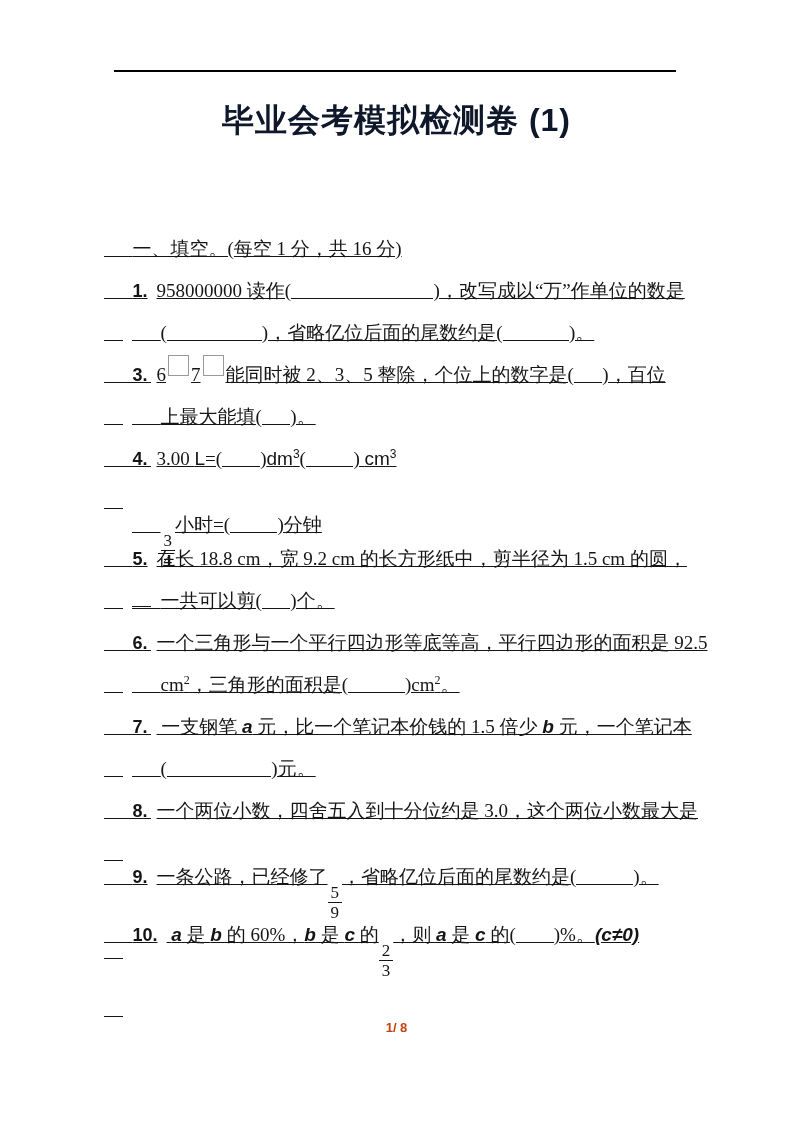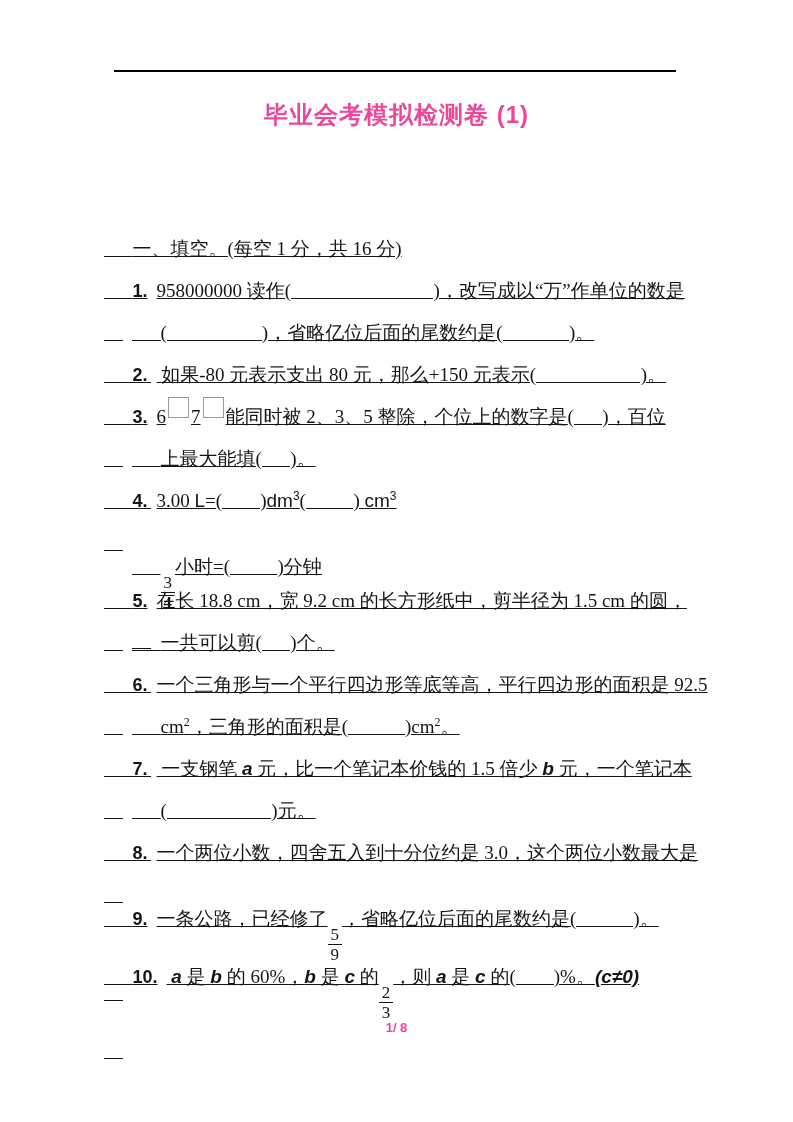--- a/index.html
+++ b/index.html
@@ -7,21 +7,21 @@
     position:relative; width:793px; height:1122px; background:#ffffff;
     color:#151515; font-family:"Liberation Serif", serif; overflow:hidden;
   }
   .topline {
     position:absolute; left:114px; top:70px; width:562px; height:2px;
     background:#000;
   }
   .title {
     position:absolute; top:99px; left:0; width:100%; text-align:center;
     font-family:"Liberation Sans", sans-serif; font-weight:bold;
-    font-size:24px; color:#ec4899; letter-spacing:1px;
+    font-size:32px; color:#0f172a; letter-spacing:1px;
   }
   .content {
     position:absolute; top:186px; left:104px; width:565px;
     font-size:19px;
     text-decoration:underline;
   }
   .line { white-space:pre; height:42px; line-height:42px; }
   .tall { height:58px; line-height:58px; }
   .indent { padding-left:28px; }
   .qnum {
@@ -41,21 +41,21 @@
   .frac .fn { border-bottom:1.5px solid #151515; padding:0 3px; }
   .frac .fd { padding:0 3px; }
   .sqbox {
     display:inline-block; width:19px; height:19px;
     border:1.6px solid #999; vertical-align:5px; margin:0 2px;
     background:#fff;
   }
   .footer {
     position:absolute; top:1020px; left:0; width:100%; text-align:center;
     font-family:"Liberation Sans", sans-serif; font-weight:bold;
-    font-size:13px; color:#ec4899;
+    font-size:13px; color:#c2410c;
   }
 </style>
 </head>
 <body>
 
 <div class="sheet">
 
   <div class="topline"></div>
 
   <div class="title">毕业会考模拟检测卷 (1)</div>
@@ -66,23 +66,20 @@
       <span>一、填空。(每空 1 分，共 16 分)</span>
     </div>
 
     <div class="line">
       <span class="qnum">1.</span><span>958000000 读作(                              )，改写成以“万”作单位的数是</span>
     </div>
     <div class="line indent">
       <span>(                    )，省略亿位后面的尾数约是(              )。</span>
     </div>
 
-    <div class="line">
-      <span class="qnum">2.</span><span> 如果-80 元表示支出 80 元，那么+150 元表示(                      )。</span>
-    </div>
 
     <div class="line">
       <span class="qnum">3.</span><span>6</span><span class="sqbox"></span><span>7</span><span class="sqbox"></span><span>能同时被 2、3、5 整除，个位上的数字是(      )，百位</span>
     </div>
     <div class="line indent">
       <span>上最大能填(      )。</span>
     </div>
 
     <div class="line">
       <span class="qnum">4.</span><span>3.00 </span><span class="sans">L</span><span>=(        )</span><span class="sans">dm</span><sup class="sp sans">3</sup><span>(          ) </span><span class="sans">cm</span><sup class="sp sans">3</sup>

